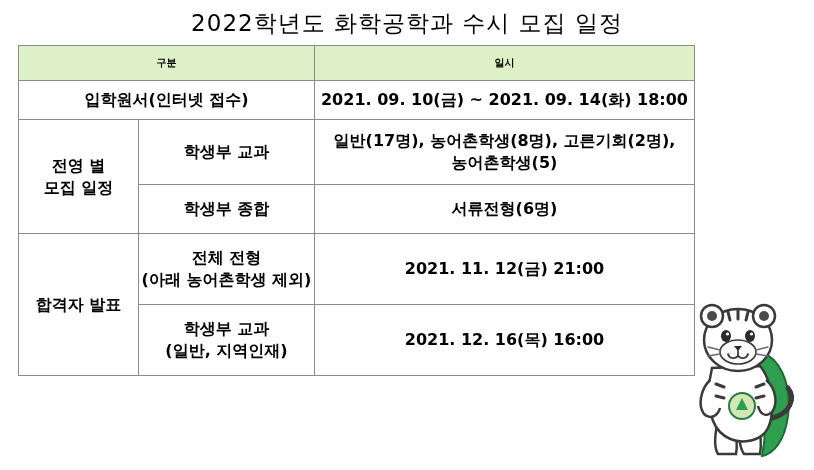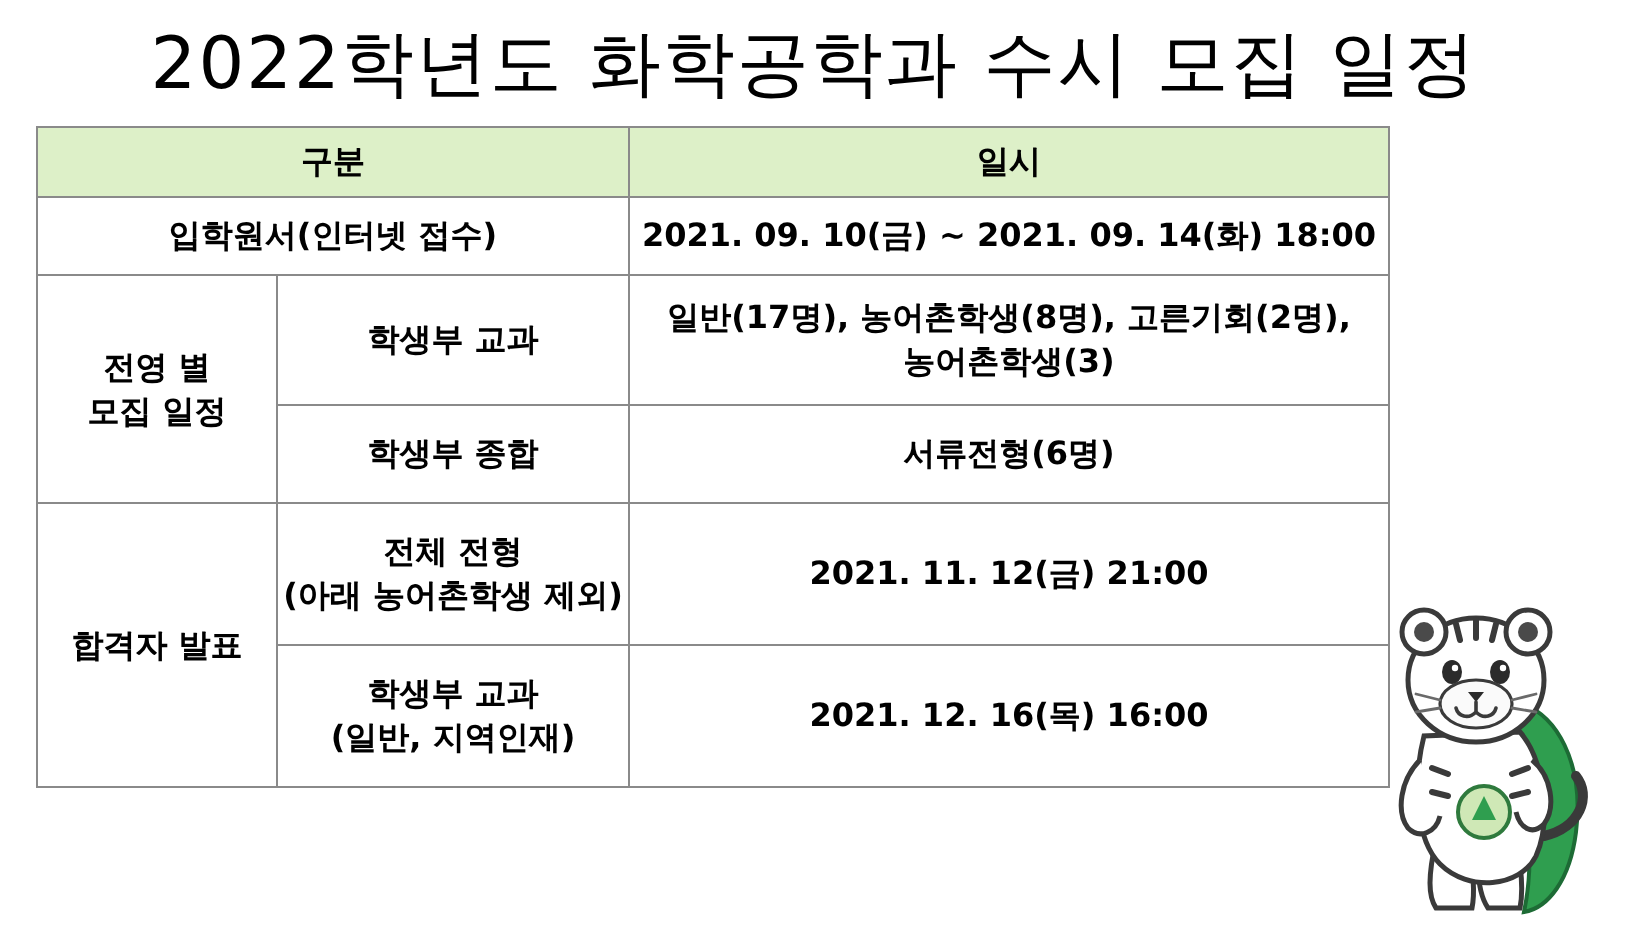--- a/index.html
+++ b/index.html
@@ -11,21 +11,21 @@
     height: 470px;
     background: #ffffff;
     font-family: "Liberation Sans", sans-serif;
     color: #000000;
     overflow: hidden;
     position: relative;
   }
 
   .page-title {
     text-align: center;
-    font-size: 36px;
+    font-size: 23px;
     font-weight: 400;
     letter-spacing: 1px;
     margin: 8px 0 6px 0;
     color: #000000;
     font-family: "DejaVu Sans", sans-serif;
   }
 
   .table-wrap {
     margin: 0 0 0 18px;
     width: 676px;
@@ -46,21 +46,21 @@
     font-weight: bold;
     padding: 4px 2px;
     line-height: 1.35;
     color: #000000;
     font-family: "DejaVu Sans", sans-serif;
   }
 
   table.schedule th {
     background: #ddf0c8;
     height: 26px;
-    font-size: 16px;
+    font-size: 10px;
   }
 
   .col-a { width: 120px; }
   .col-b { width: 176px; }
   .col-c { width: 380px; }
 
   .row-apply td { height: 30px; }
   .row-type1 td { height: 56px; }
   .row-type2 td { height: 40px; }
   .row-res1 td  { height: 62px; }
@@ -107,21 +107,21 @@
         <td class="red">2021. 09. 10(금) ~ 2021. 09. 14(화) 18:00</td>
       </tr>
       <tr class="row-type1">
         <td rowspan="2">
           <div>전영 별</div>
           <div>모집 일정</div>
         </td>
         <td>학생부 교과</td>
         <td>
           <div>일반(17명), 농어촌학생(8명), 고른기회(2명),</div>
-          <div>농어촌학생(3)</div>
+          <div>농어촌학생(5)</div>
         </td>
       </tr>
       <tr class="row-type2">
         <td>학생부 종합</td>
         <td>서류전형(6명)</td>
       </tr>
       <tr class="row-res1">
         <td rowspan="2">합격자 발표</td>
         <td>
           <div>전체 전형</div>

